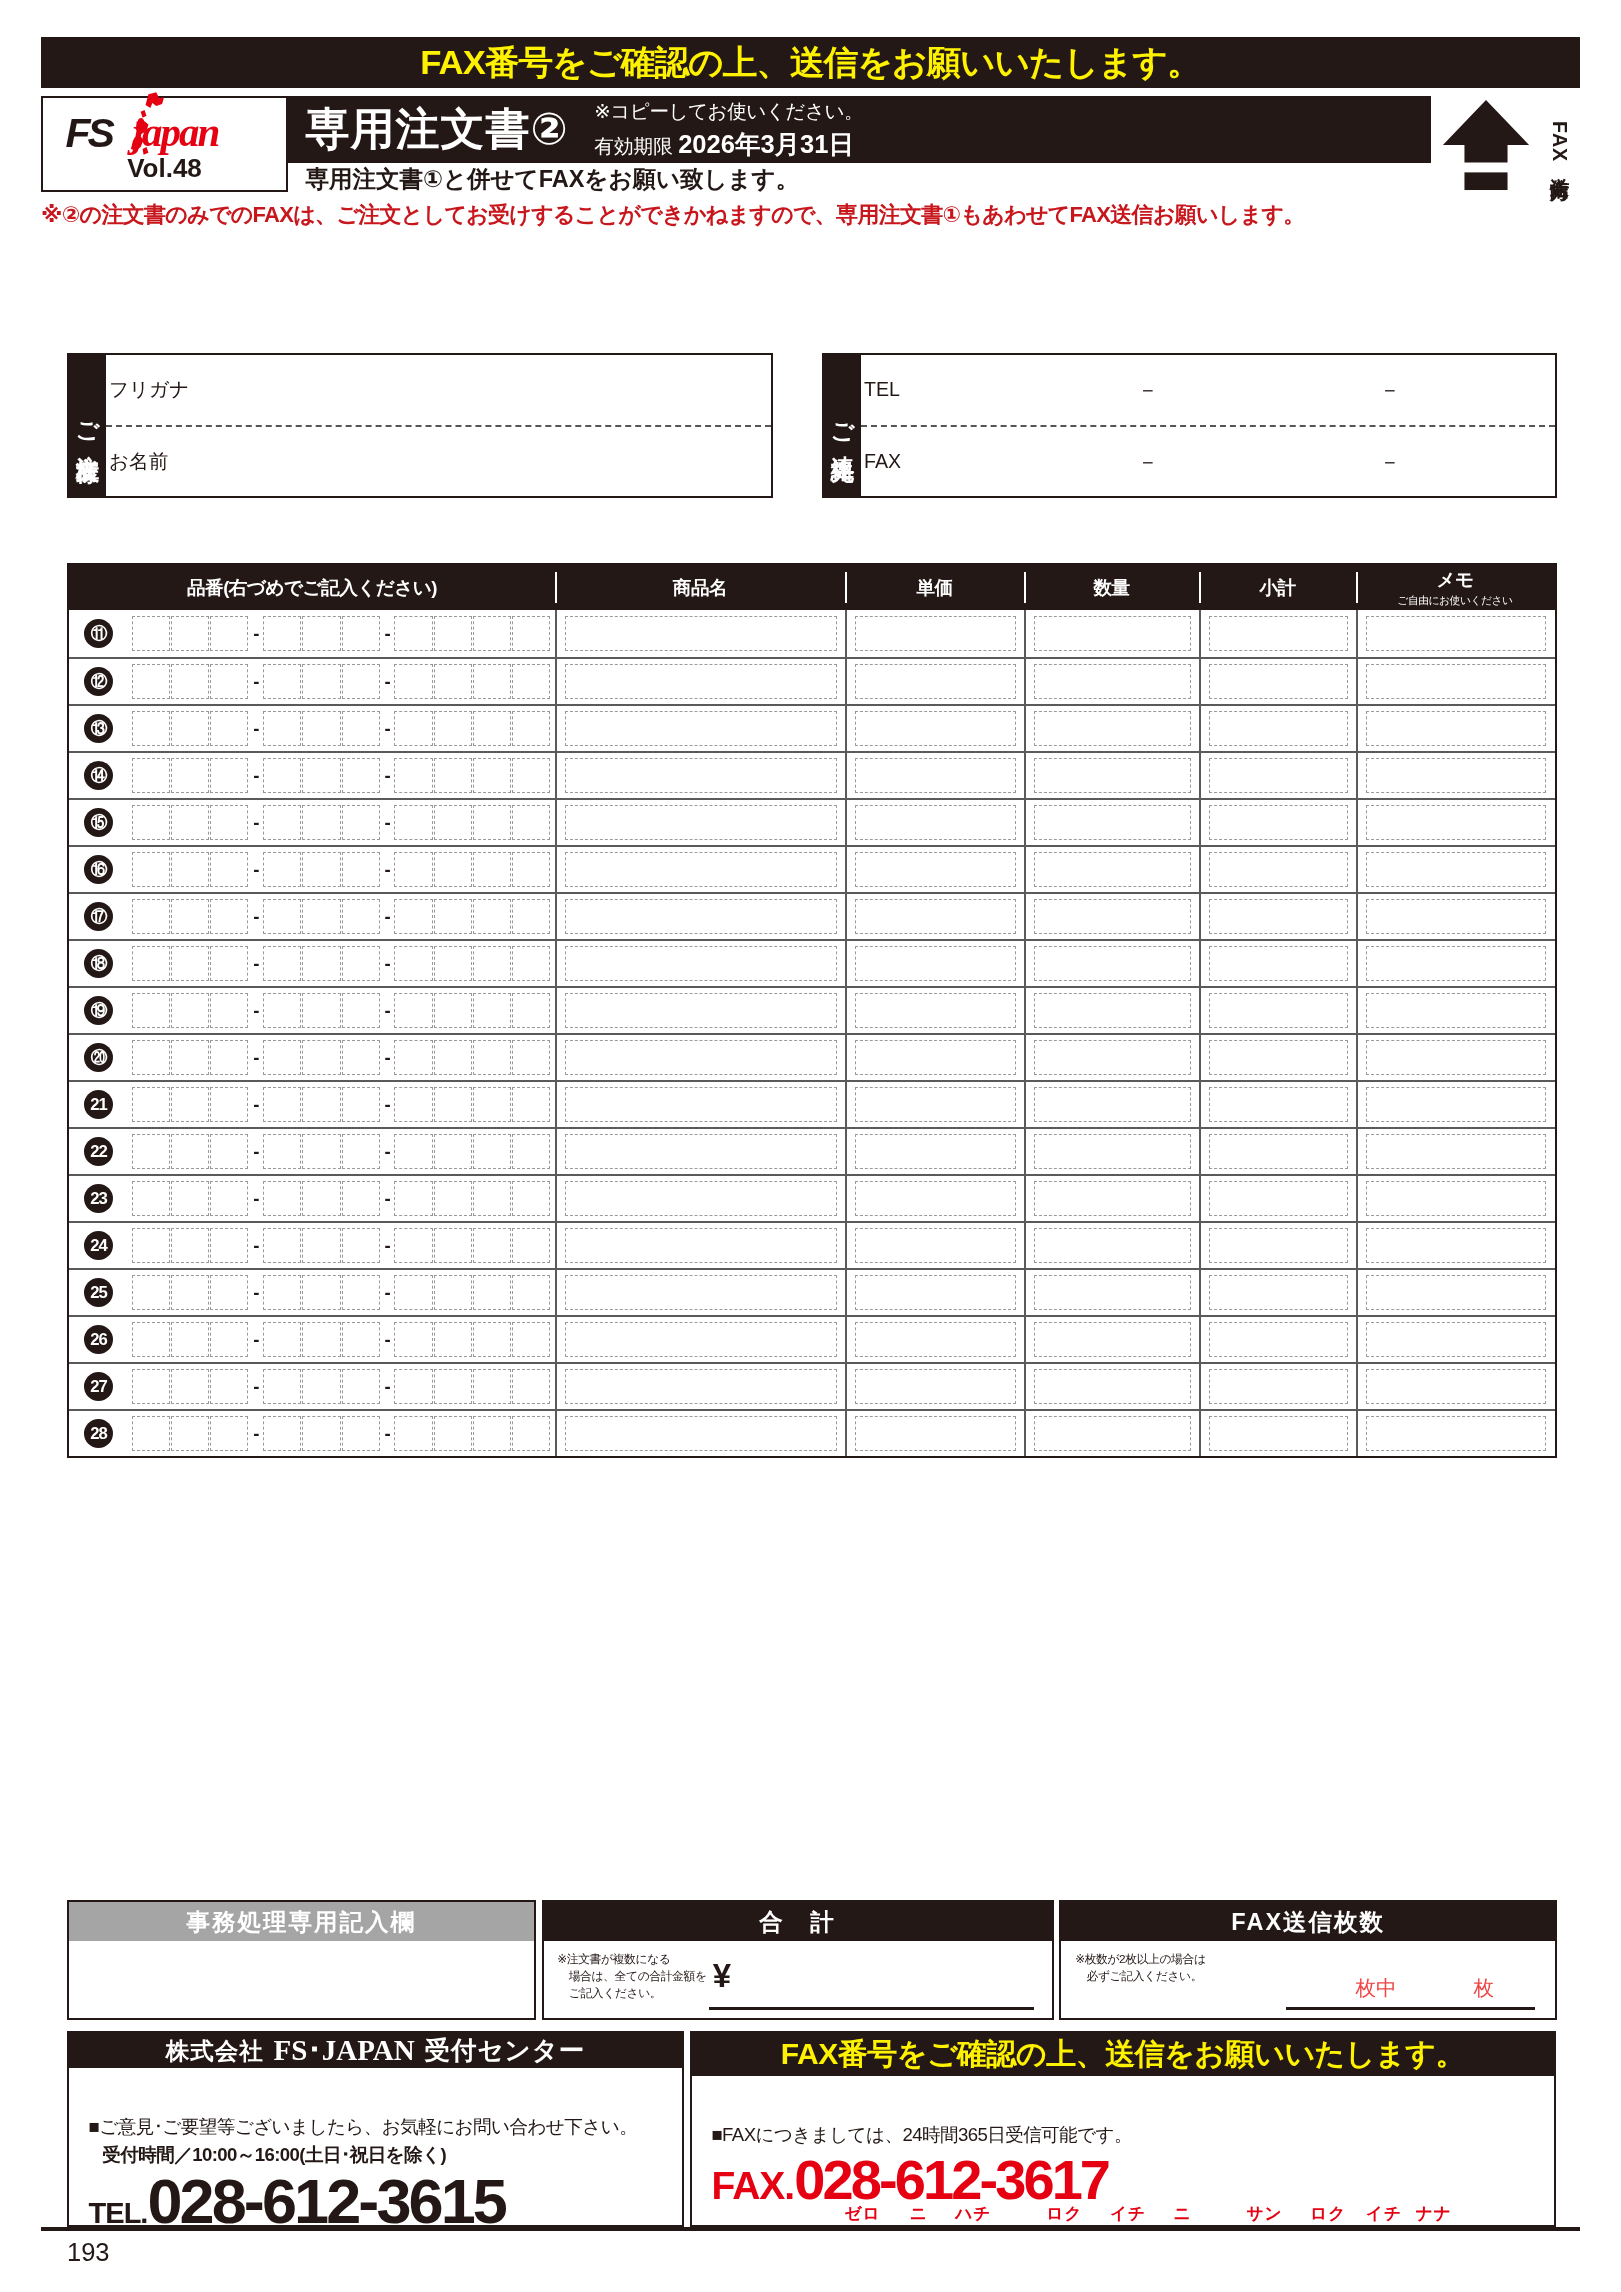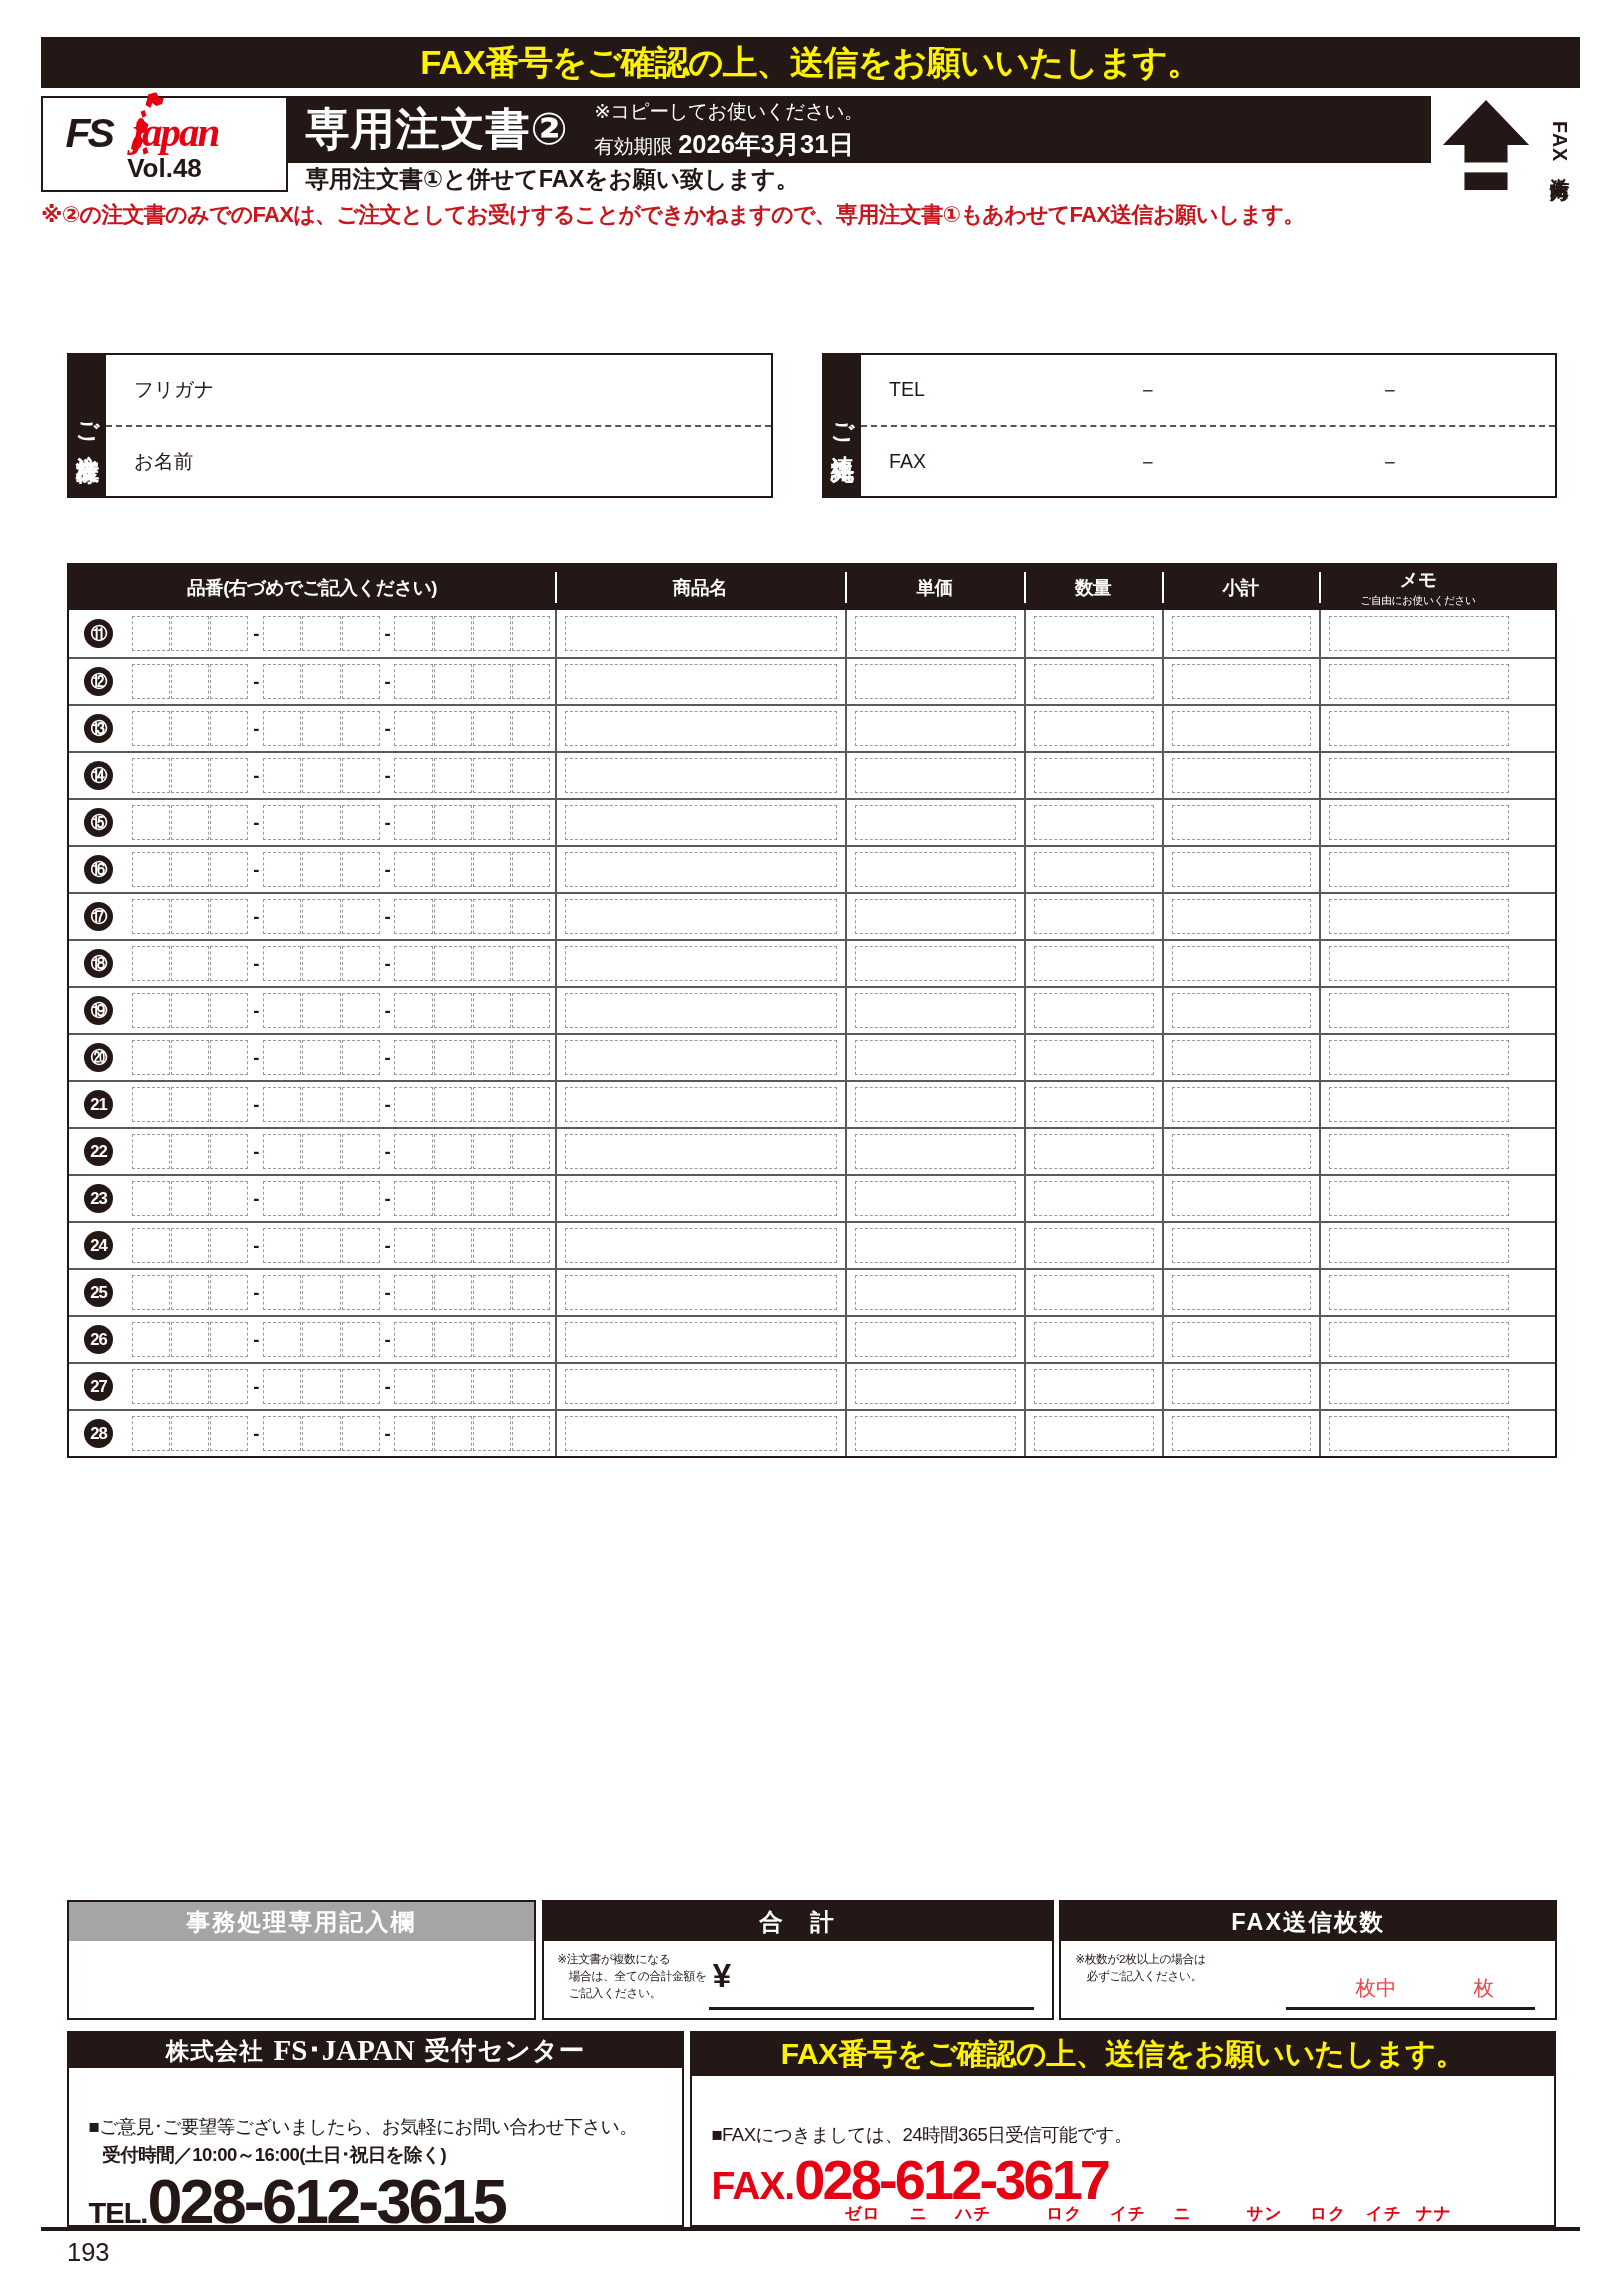--- a/index.html
+++ b/index.html
@@ -93,21 +93,21 @@
   .cust-box { display: flex; border: 2.9px solid #231815; background: #fff; }
   .cust-tab {
     width: 37px; background: #231815; color:#fff;
     display:flex; align-items:center; justify-content:center;
   }
   .cust-tab span {
     writing-mode: vertical-rl; font-size: 23.5px; font-weight: 800; letter-spacing: 2px; white-space: nowrap;
   }
   .cust-fields { flex: 1; display: flex; flex-direction: column; }
   .cust-f {
-    flex: 1; display: flex; align-items: center; padding-left: 28px;
+    flex: 1; display: flex; align-items: center; padding-left: 3px;
     font-size: 19.6px; color: #231815; position: relative;
   }
   .cust-f.top { border-bottom: 2px dashed #555; }
   .cust-f .lbl { min-width: 90px; }
   .cust-f .dash { position: absolute; font-size: 21.6px; color:#231815;}
 
   .orderer { width: 706px; }
   .contact { width: 735px; margin-left: 49px; }
 
   
@@ -118,21 +118,21 @@
         position: relative; }
   .th + .th::before {
     content:""; position:absolute; left:0; top:6.9px; bottom:6.9px; width:2px; background:#fff;
   }
   .th .t1 { font-size: 18.6px; font-weight: 700; letter-spacing: -0.5px; white-space: nowrap;}
   .th .t2 { font-size: 10.8px; font-weight: 400; margin-top: 1px; letter-spacing:-0.5px; white-space:nowrap;}
 
   .c-code { width: 486px; }
   .c-name { width: 290px; }
   .c-price{ width: 179px; }
-  .c-qty  { width: 138px; }
+  .c-qty  { width: 175px; }
   .c-sub  { width: 157px; }
   .c-memo { width: 198px; }
 
   .trow { display:flex; height: 47px; border-top: 2px solid #5a5a5a; }
   .trow:first-of-type { border-top: none; }
   .td { position: relative; display:flex; align-items:center; justify-content:center;
         border-left: 2px solid #5a5a5a; }
   .td:first-child { border-left: none; }
 
   .numcell { width: 59px; display:flex; align-items:center; justify-content:center; border-left:none;}

